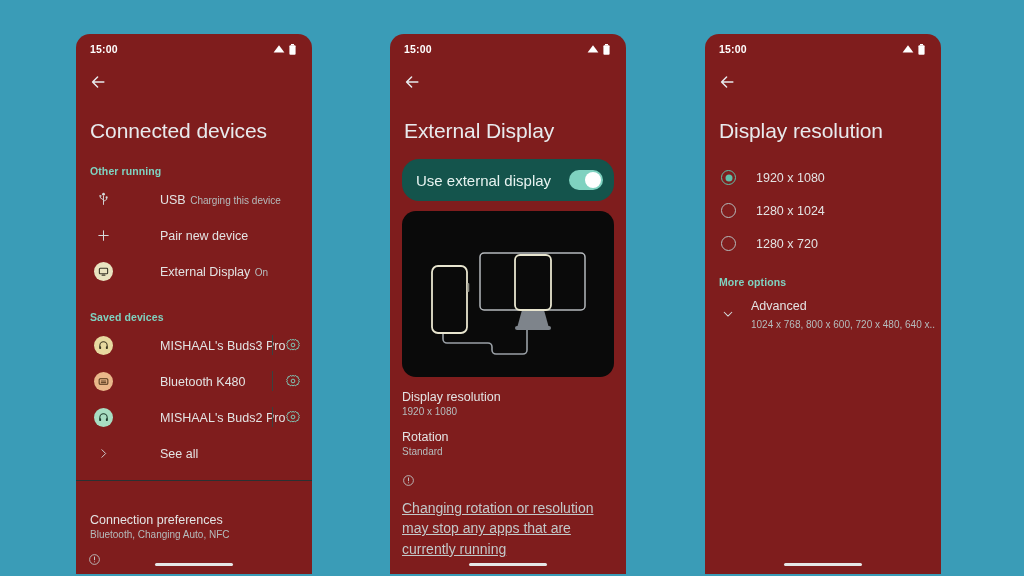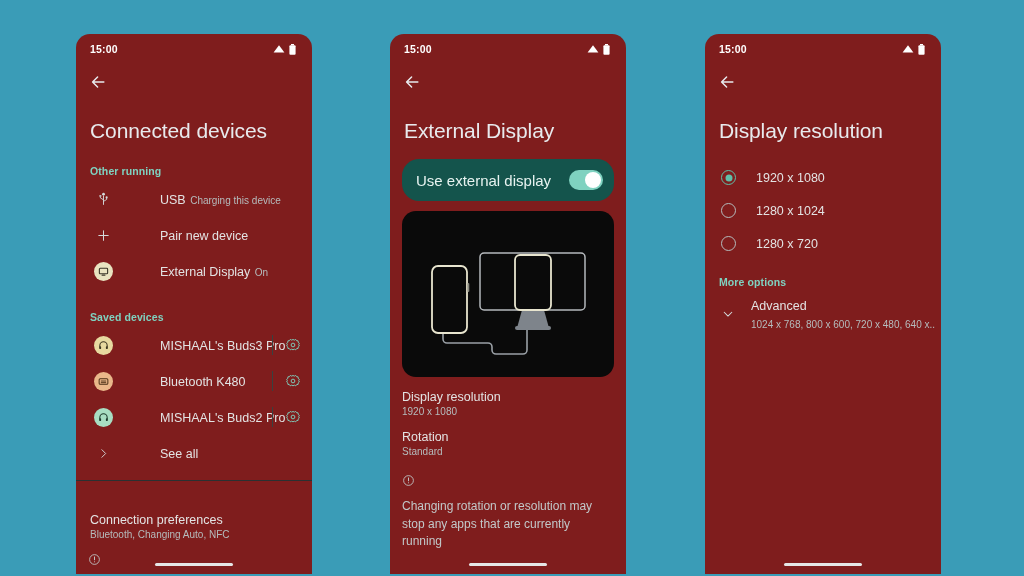--- a/index.html
+++ b/index.html
@@ -177,23 +177,24 @@
     overflow:hidden;
   }
 
   .info-block { padding:13px 12px 0 12px; }
   .info-title { font-size:12.5px; color:#e3e3e3; }
   .info-sub { font-size:10px; color:#b5bcbd; margin-top:2px; }
 
   .note-icon { padding:16px 12px 0 12px; }
   .note-text {
     padding:7px 14px 0 12px;
-    font-size:12px;
+    font-size:14px;
     color:#c2c8c9;
     line-height:1.45;
+    text-decoration:underline;
   }
 
   
   .radio-row {
     display:flex;
     align-items:center;
     padding:9px 14px 9px 16px;
   }
   .radio {
     width:15px; height:15px;

